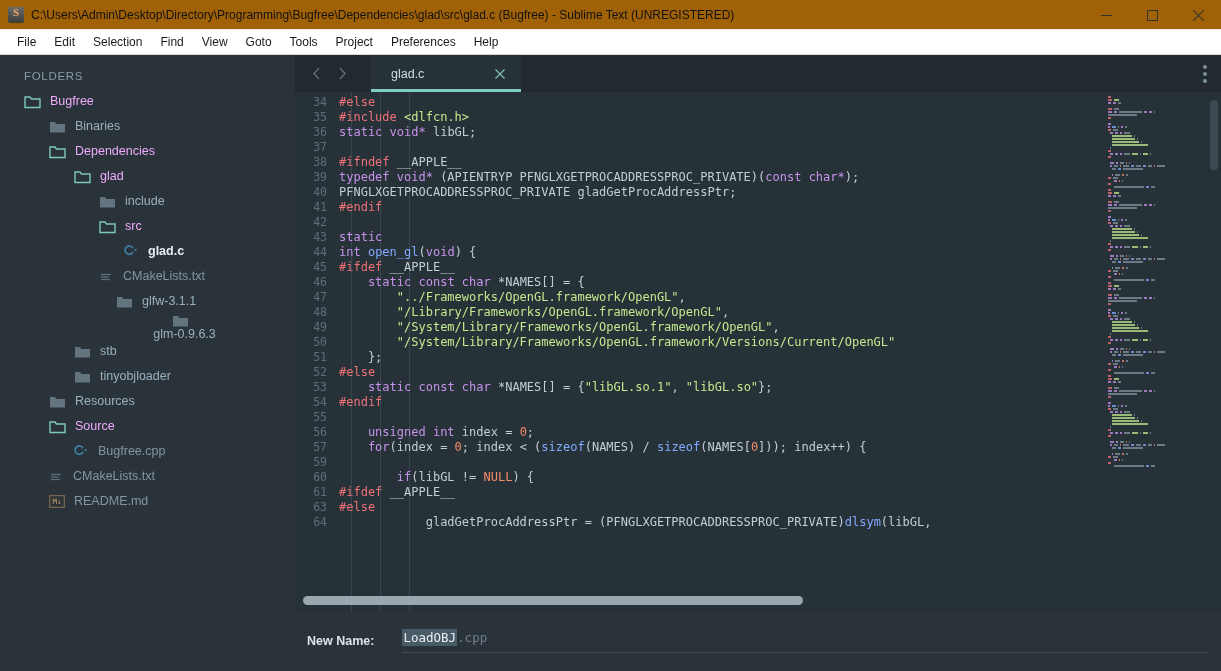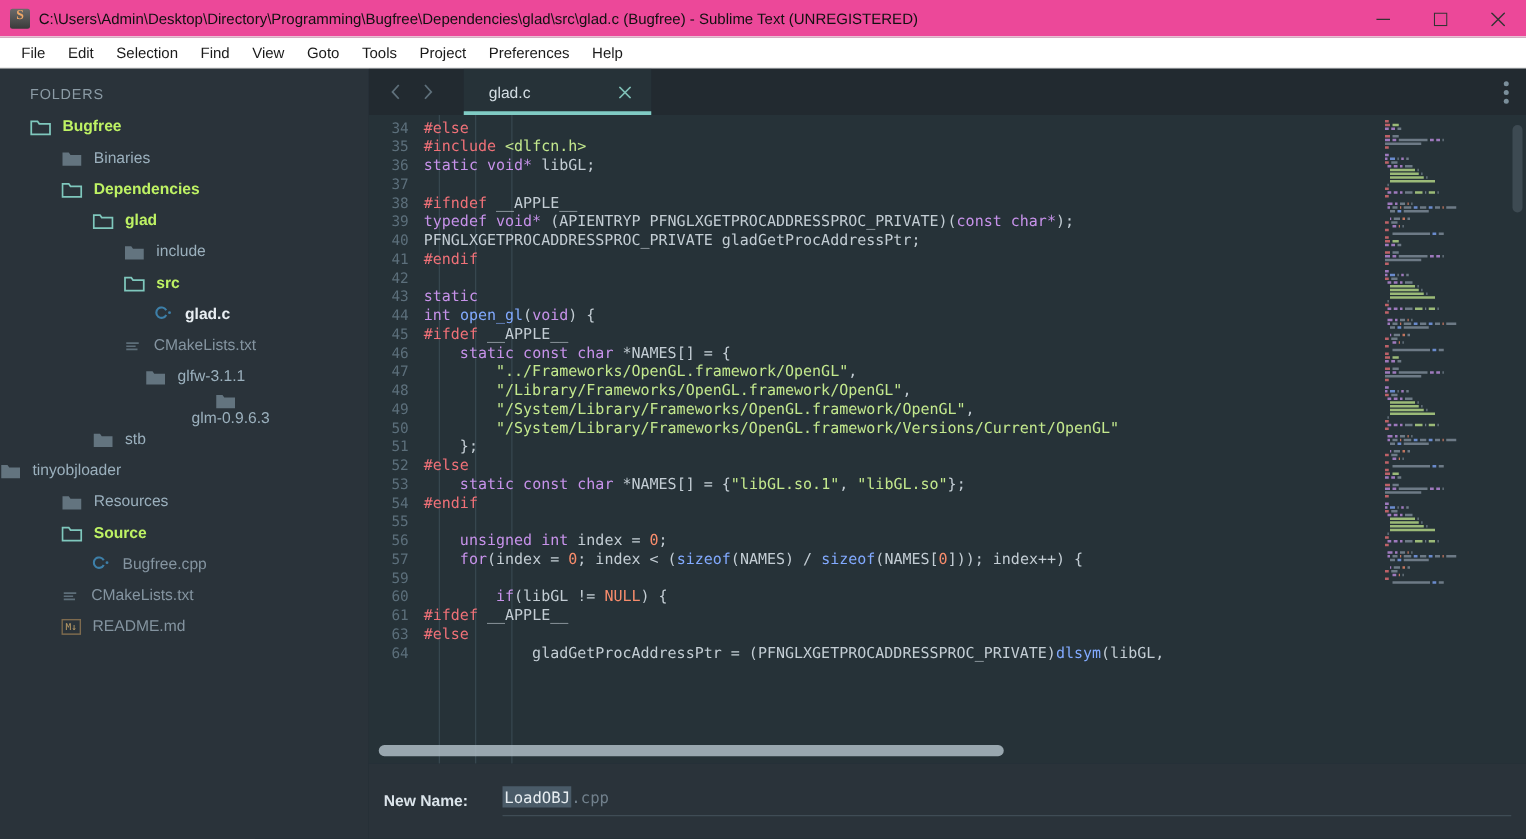--- a/index.html
+++ b/index.html
@@ -6,21 +6,21 @@
   html, body {
     width: 1221px; height: 671px;
     overflow: hidden;
     font-family: "Liberation Sans", sans-serif;
     background: #263238;
   }
 
   
   .titlebar {
     height: 30px; width: 100%;
-    background: #ec4899;
+    background: #a16207;
     display: flex; align-items: center;
     border-bottom: 1px solid #e8e8e8;
     position: relative;
     text-align: center;
   }
   .title-icon {
     width: 16px; height: 16px; margin-left: 8px; margin-right: 7px;
     background: linear-gradient(#6b6b6b, #3a3a3a);
     border-radius: 2px; position: relative; flex: none;
   }
@@ -73,21 +73,21 @@
     letter-spacing: 0.7px;
     padding: 3px 0 7px 24px;
   }
   .tree-row {
     display: flex; align-items: center;
     height: 25px; font-size: 12.5px;
     color: #9bb0bd; white-space: nowrap;
   }
   .tree-row .ico { flex: none; margin-right: 9px; display: flex; }
   .tree-row .lbl { line-height: 1; }
-  .tree-row.open-folder .lbl { color: #bef264; font-weight: bold; }
+  .tree-row.open-folder .lbl { color: #f0abfc; }
   .tree-row.closed-folder .lbl { color: #9bb0bd; }
   .tree-row.file .lbl { color: #8494a0; }
   .tree-row.file.selected .lbl { color: #e8eef2; font-weight: bold; }
 
   
   .editor-pane {
     flex: 1; display: flex; flex-direction: column;
     background: #263238; position: relative; overflow: hidden;
   }
   .tabbar {
@@ -326,21 +326,21 @@
           <span class="lbl">glm-0.9.6.3</span>
         </div>
         <div class="tree-row closed-folder" style="padding-left: 74px;">
           <span class="ico">
             <svg width="17" height="14" viewBox="0 0 17 14">
               <path d="M1,12.5 L1,2 L6,2 L7.4,4 L16,4 L16,12.5 Z" fill="#63747f"></path>
             </svg>
           </span>
           <span class="lbl">stb</span>
         </div>
-        <div class="tree-row closed-folder" style=" text-align: center;">
+        <div class="tree-row closed-folder" style="padding-left: 74px; text-align: center;">
           <span class="ico">
             <svg width="17" height="14" viewBox="0 0 17 14">
               <path d="M1,12.5 L1,2 L6,2 L7.4,4 L16,4 L16,12.5 Z" fill="#63747f"></path>
             </svg>
           </span>
           <span class="lbl">tinyobjloader</span>
         </div>
         <div class="tree-row closed-folder" style="padding-left: 49px;">
           <span class="ico">
             <svg width="17" height="14" viewBox="0 0 17 14">

